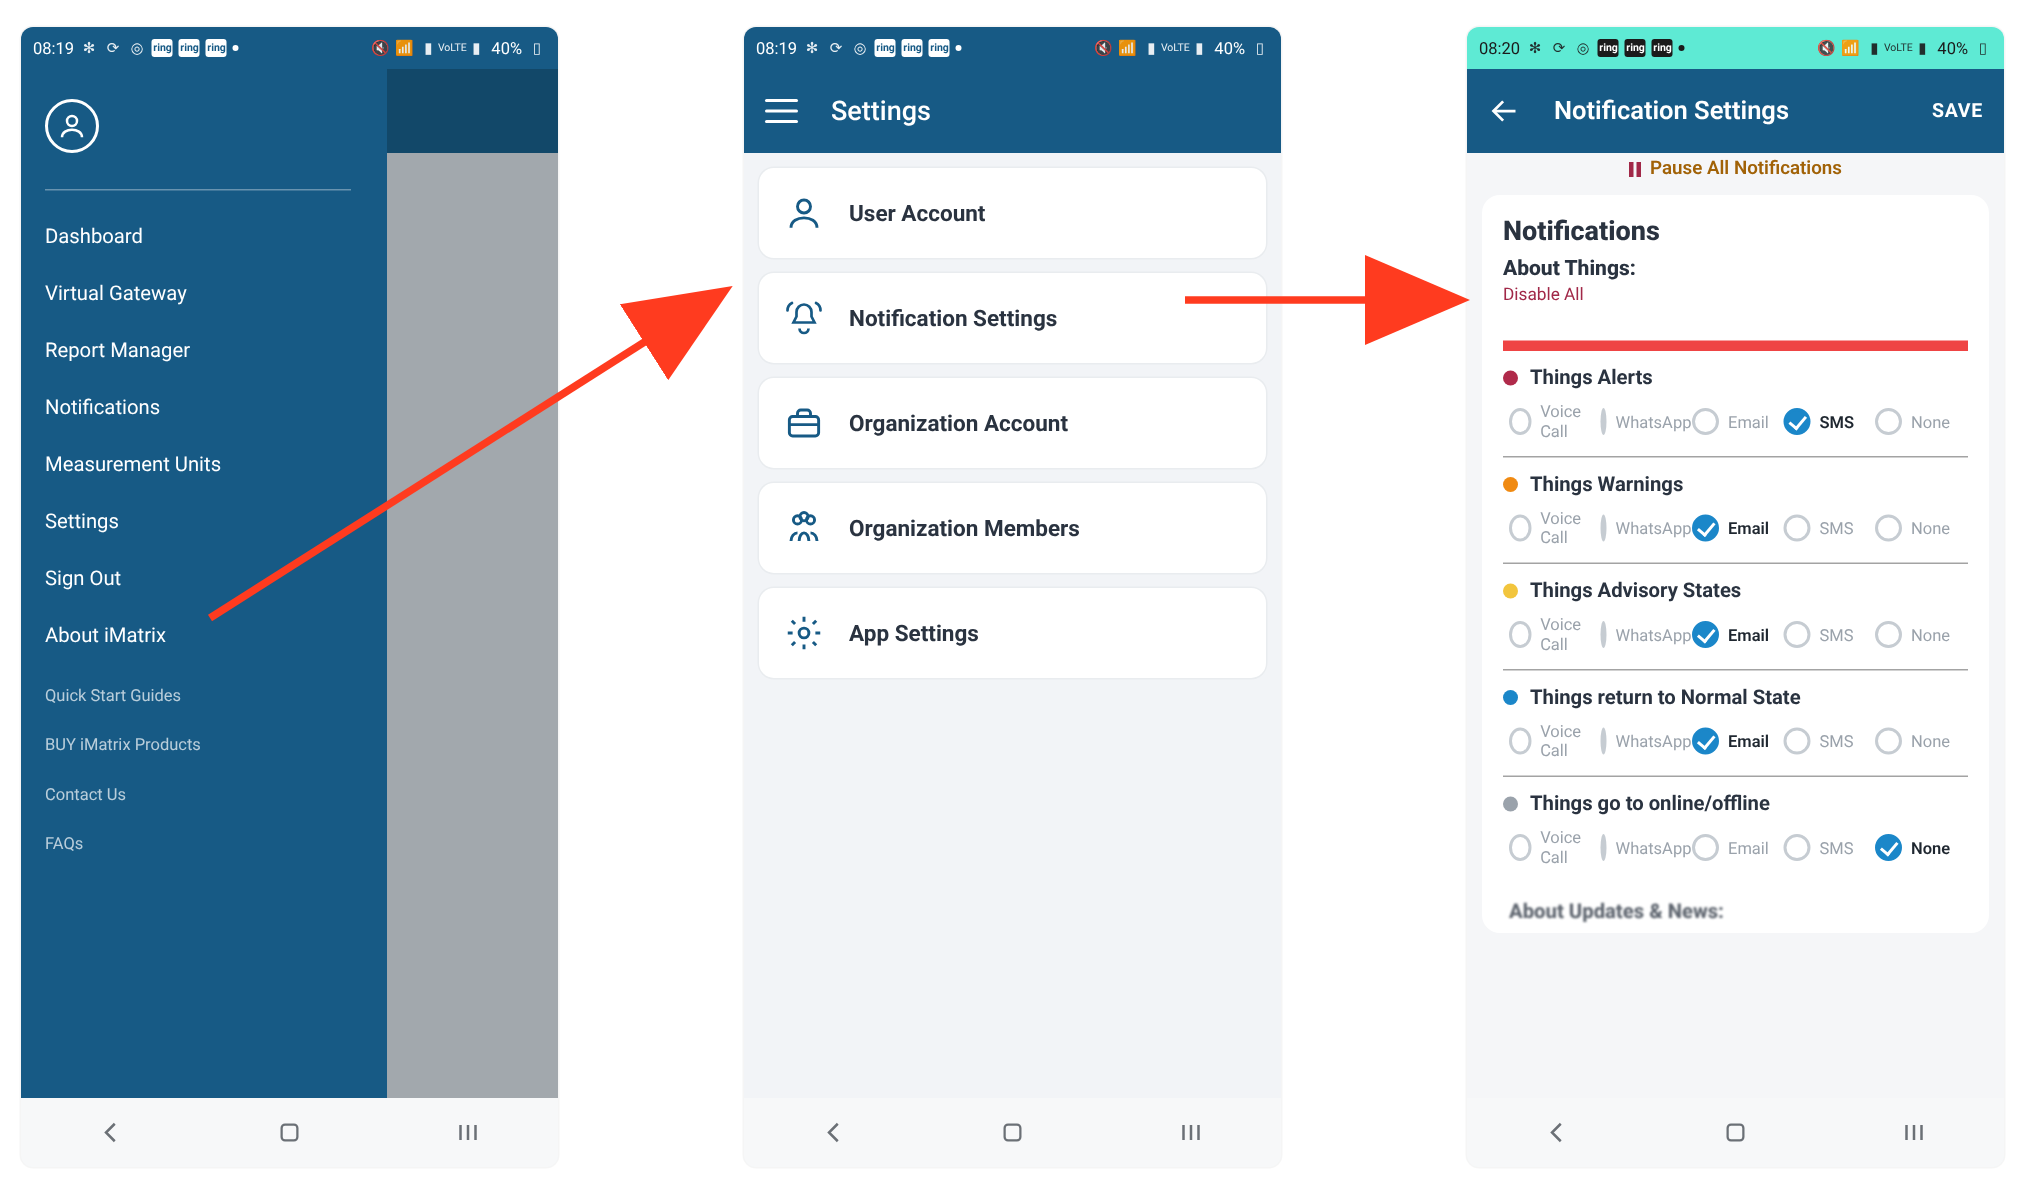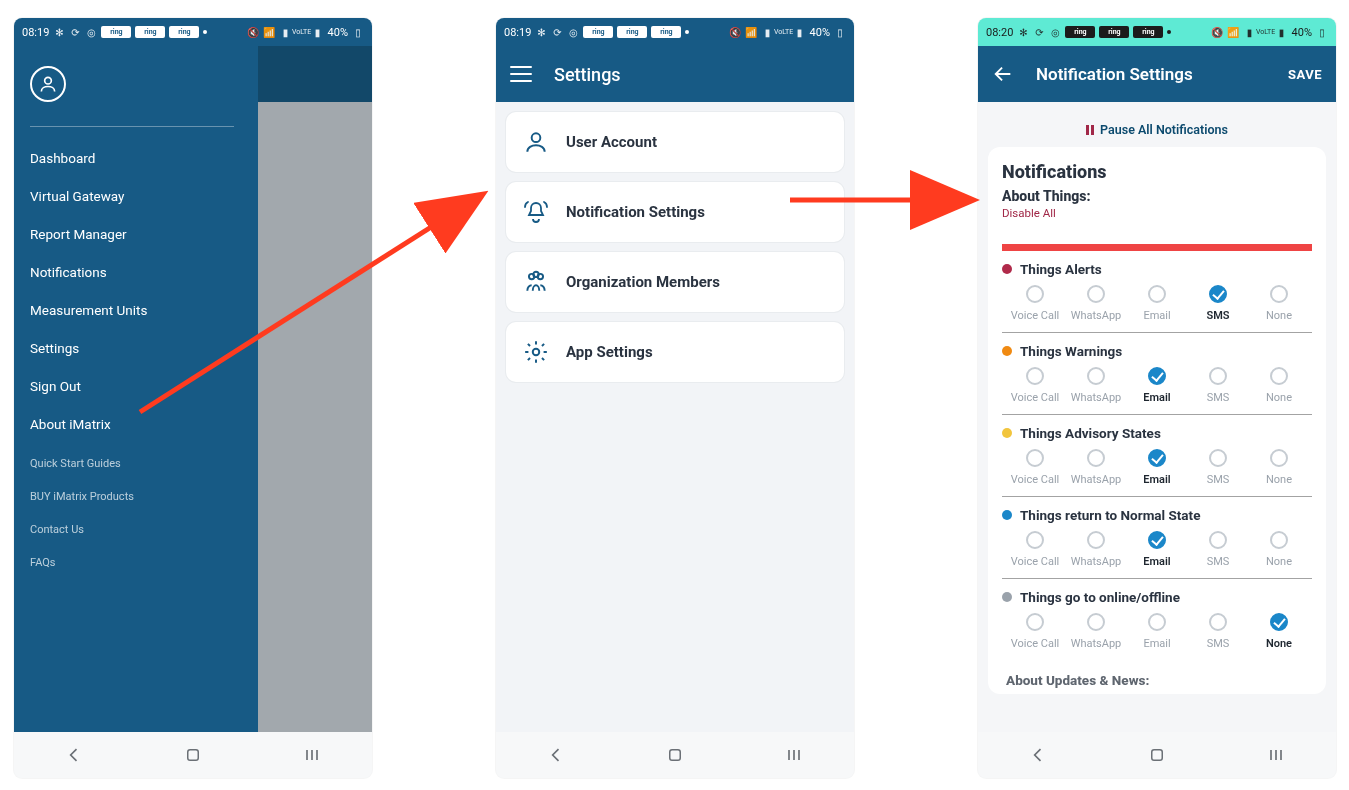--- a/index.html
+++ b/index.html
@@ -45,21 +45,21 @@
     align-items: center;
     justify-content: space-between;
     padding: 0 8px;
     font-size: 11px;
     gap: 6px;
   }
   .statusbar--light { color: #fff; background: var(--brand-blue); }
   .statusbar--dark  { color: #1b1b1b; background: #5eead4; }
   .statusbar .sb-left, .statusbar .sb-right { display: flex; align-items: center; gap: 4px; text-align: right; }
   .sb-icon { display: inline-flex; width: 12px; height: 12px; align-items: center; justify-content: center; opacity: .9; font-size: 10px; }
-  .sb-box  { width: 30px; height: 12px; border-radius: 2px; background: currentColor; display:flex;align-items:center;justify-content:center;}
+  .sb-box  { width: 14px; height: 12px; border-radius: 2px; background: currentColor; display:flex;align-items:center;justify-content:center;}
   .sb-box span { color: var(--brand-blue); font-size: 7px; font-weight:700; }
   .statusbar--dark .sb-box span { color:#fff; }
   .sb-dot  { width: 4px; height: 4px; border-radius: 50%; background: currentColor; }
 
   
   .navbar {
     position: absolute; bottom: 0; left: 0; right: 0;
     height: 46px; background: #f7f8f9;
     display: flex; align-items: center; justify-content: space-around;
     color: #6b7076;
@@ -99,33 +99,33 @@
     box-shadow: 0 0 0 1px rgba(20,40,60,.04);
   }
   .settings-card .sicon { width:28px; height:28px; display:flex; align-items:center; justify-content:center; color: var(--brand-blue); }
   .settings-card .label { font-size: 15px; font-weight:700; color: var(--text-dark); }
 
   
   .app-header .back { width:22px; height:22px; display:flex; align-items:center; justify-content:center; }
   .app-header .title { flex:1; font-size:17px; font-weight:600; }
   .app-header .save  { font-size:13px; font-weight:700; letter-spacing:.5px; }
   .right-body { position:absolute; top:84px; left:0; right:0; bottom:46px; background:#f5f6f8; overflow:hidden; }
-  .pause-row { display:flex; align-items:center; justify-content:center; gap:6px; color:#0c4a6e; font-size:12.5px; font-weight:600; padding:20px 0 10px; }
+  .pause-row { display:flex; align-items:center; justify-content:center; gap:6px; color:#a16207; font-size:12.5px; font-weight:600; padding:3px 0 10px; }
   .pause-row .pbars { display:inline-flex; gap:2px; }
   .pause-row .pbars span { width:3px; height:10px; background:#a12848; }
   .notif-card { margin: 0 10px 10px; background:#fff; border-radius:12px; padding: 14px 14px 6px; }
   .notif-h1 { font-size:18px; font-weight:800; color:var(--text-dark); margin:0 0 6px; }
   .notif-h2 { font-size:14px; font-weight:800; color:var(--text-dark); margin:2px 0 2px; }
   .disable-all { font-size:11.5px; color:#a12848; margin-bottom:24px; cursor:pointer; }
   .cat { padding: 10px 0; border-top:1px solid #a3a3a3; }
   .cat:first-of-type { border-top: 7px solid #ef4444; }
   .cat-head { display:flex; align-items:center; gap:8px; font-size:13.5px; font-weight:700; color:var(--text-dark); margin-bottom:8px; }
   .cat-dot { width:10px; height:10px; border-radius:50%; }
   .opts { display:flex; justify-content:space-between; padding: 0 4px; }
-  .opt  { width:58px; display:flex; flex-direction:column; align-items:center; gap:6px; cursor:pointer; }
+  .opt  { width:58px; display:flex; flex-direction:row; align-items:center; gap:6px; cursor:pointer; }
   .radio { width:18px; height:18px; border-radius:50%; border:2px solid #c6ccd2; background:#fff; position:relative; }
   .radio.checked { border-color: #1b87c9; background:#1b87c9; }
   .radio.checked::after { content:""; position:absolute; left:4px; top:1px; width:5px; height:9px; border:2px solid #fff; border-top:0; border-left:0; transform:rotate(40deg); }
   .opt-label { font-size:11px; color:#9aa2ab; }
   .opt.sel .opt-label { color:#1f2730; font-weight:600; }
   .more-section { font-size:13.5px; font-weight:800; color:var(--text-dark); padding:12px 4px 0; filter: blur(.6px); opacity:.75; }
 
   
   .annotation { position:absolute; top:0; left:0; pointer-events:none; }
 </style>
@@ -270,20 +270,30 @@
               <path d="M11 19a3 3 0 0 0 6 0"></path>
               <path d="M3 7c0-2 1-4 3-5" stroke-linecap="round"></path>
               <path d="M25 7c0-2-1-4-3-5" stroke-linecap="round"></path>
             </svg>
           </div>
           <div class="label">Notification Settings</div>
         </div>
         <div class="settings-card">
           <div class="sicon">
             <svg width="26" height="26" viewBox="0 0 24 24" fill="none" stroke="#175a85" stroke-width="1.8">
+              <rect x="3" y="8" width="18" height="12" rx="2"></rect>
+              <path d="M8 8V6a2 2 0 0 1 2-2h4a2 2 0 0 1 2 2v2"></path>
+              <path d="M3 13h18"></path>
+            </svg>
+          </div>
+          <div class="label">Organization Account</div>
+        </div>
+        <div class="settings-card">
+          <div class="sicon">
+            <svg width="26" height="26" viewBox="0 0 24 24" fill="none" stroke="#175a85" stroke-width="1.8">
               <circle cx="8" cy="7" r="2.5"></circle>
               <circle cx="16" cy="7" r="2.5"></circle>
               <circle cx="12" cy="5" r="2.5"></circle>
               <path d="M4 20c0-3 2-5 4-5"></path>
               <path d="M20 20c0-3-2-5-4-5"></path>
               <path d="M9 20c0-3 1.5-5 3-5s3 2 3 5"></path>
             </svg>
           </div>
           <div class="label">Organization Members</div>
         </div>

